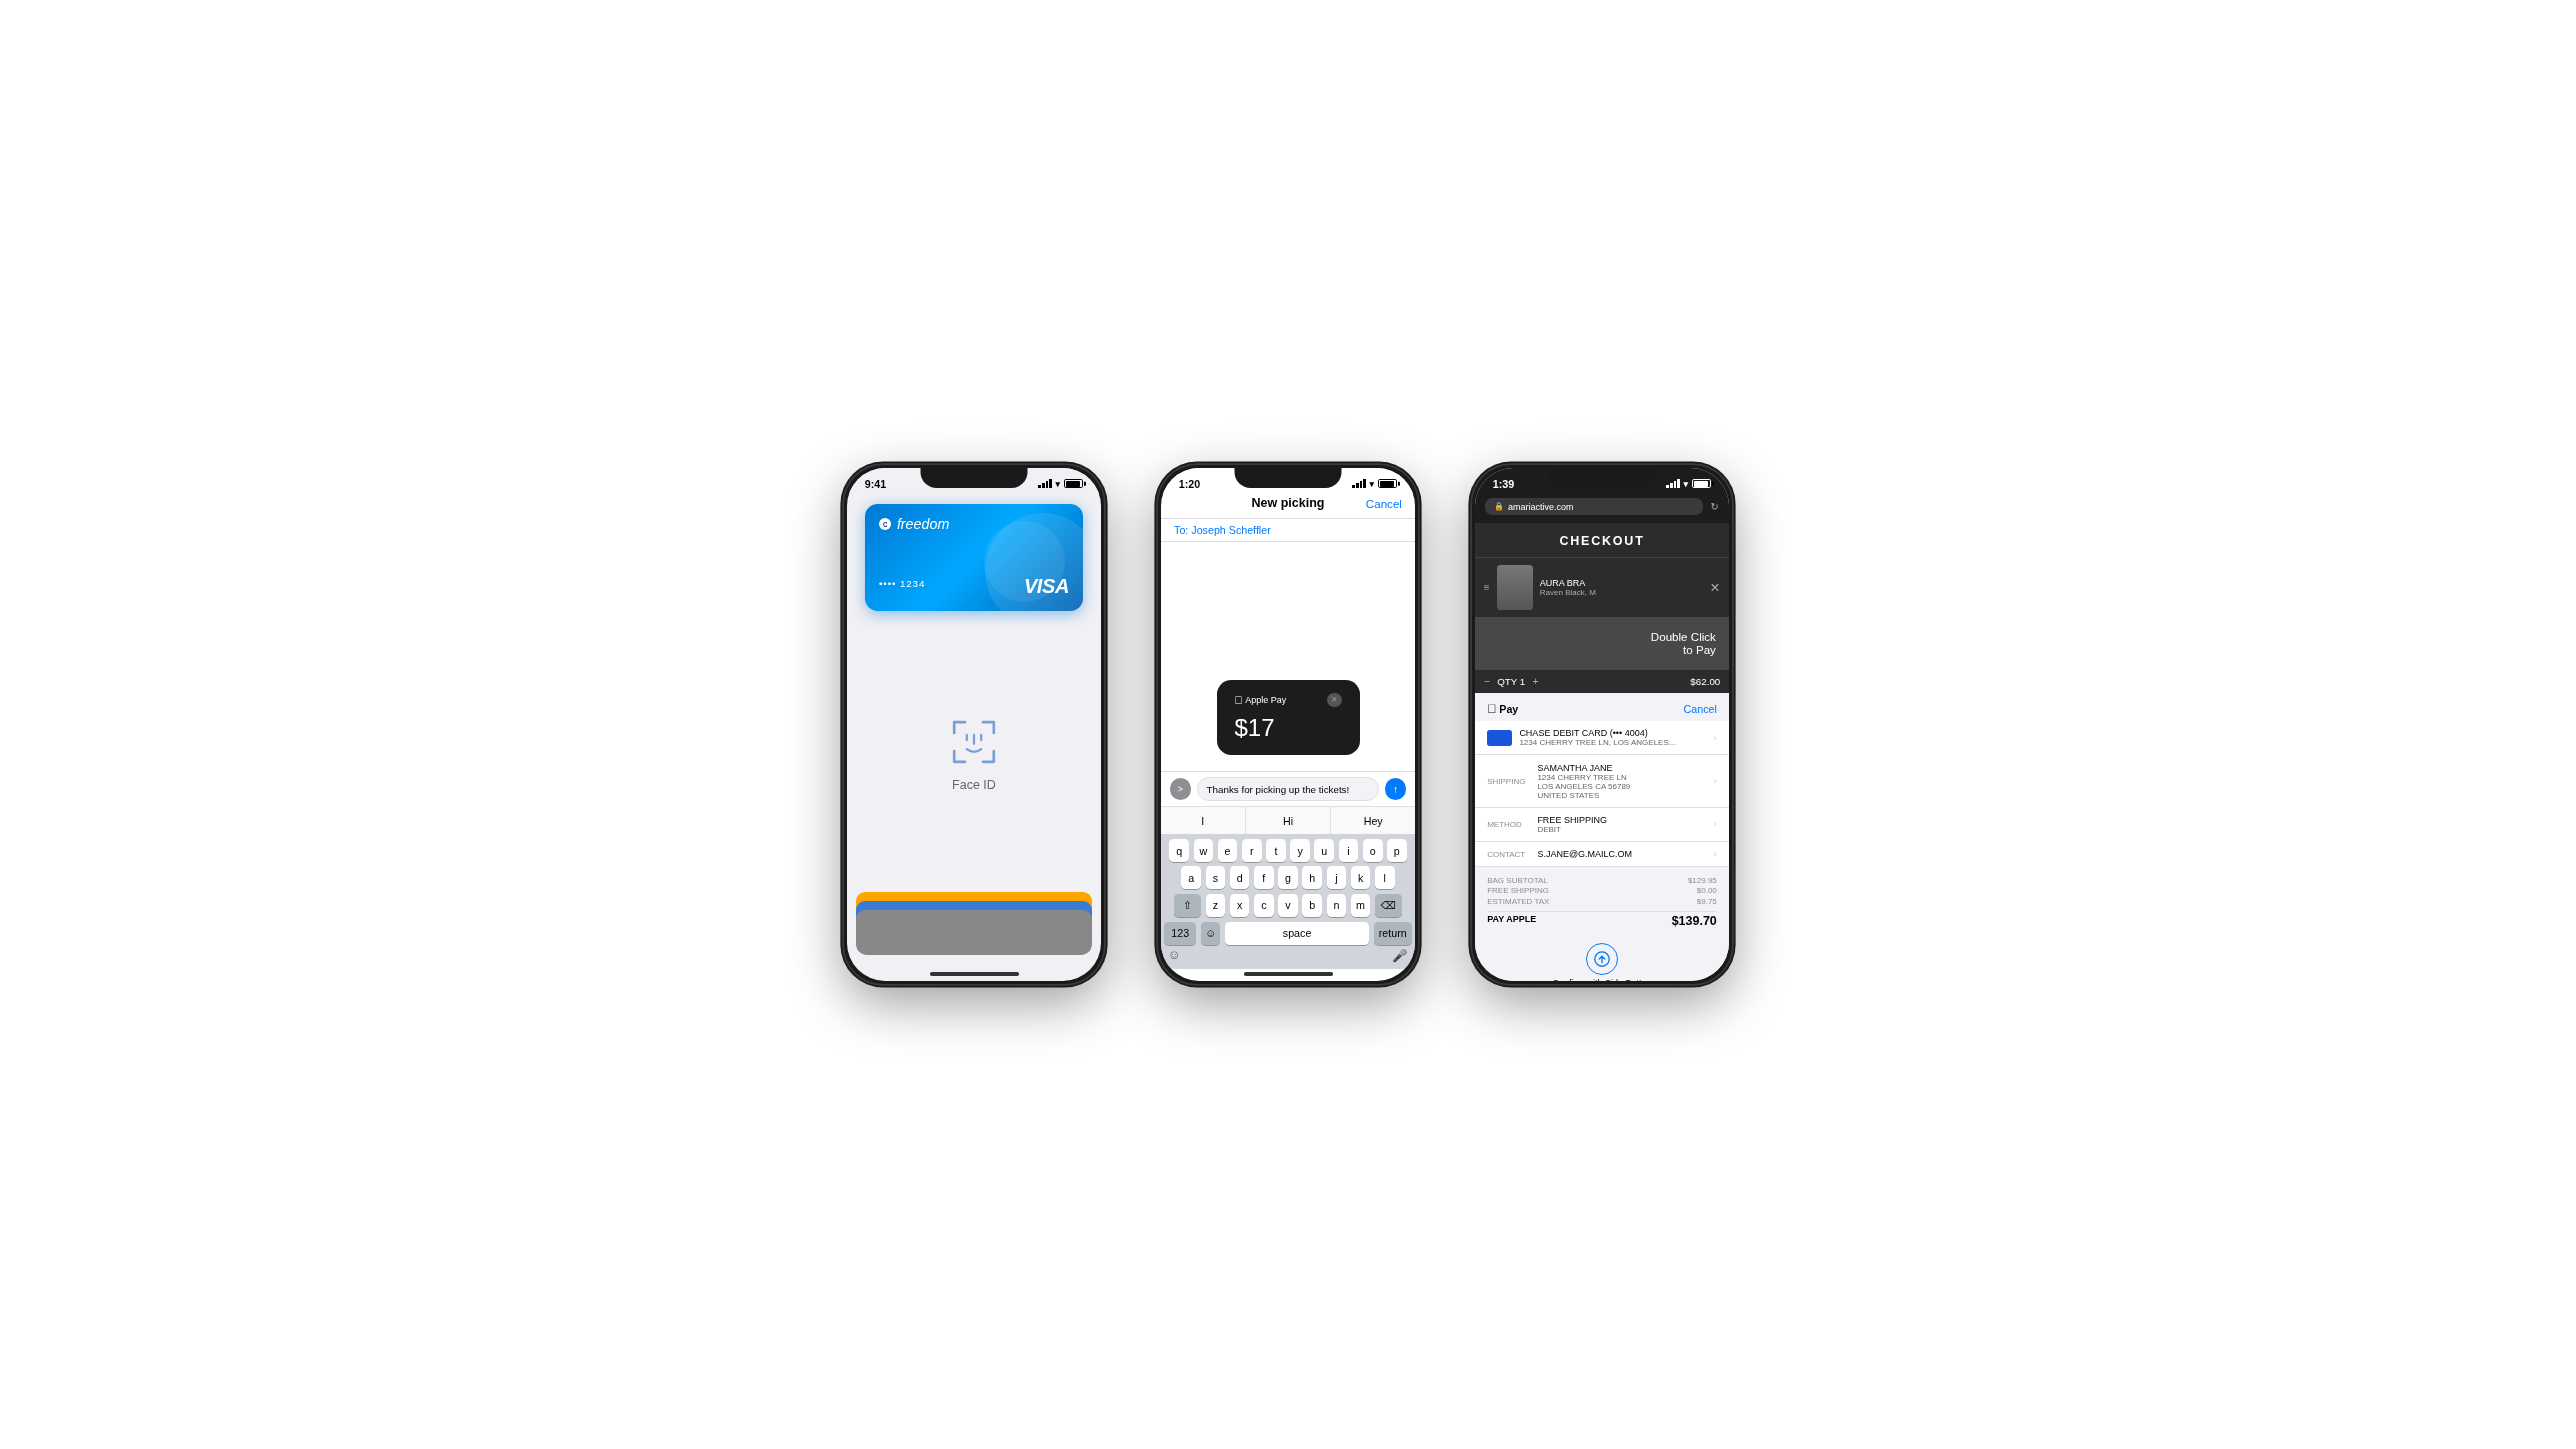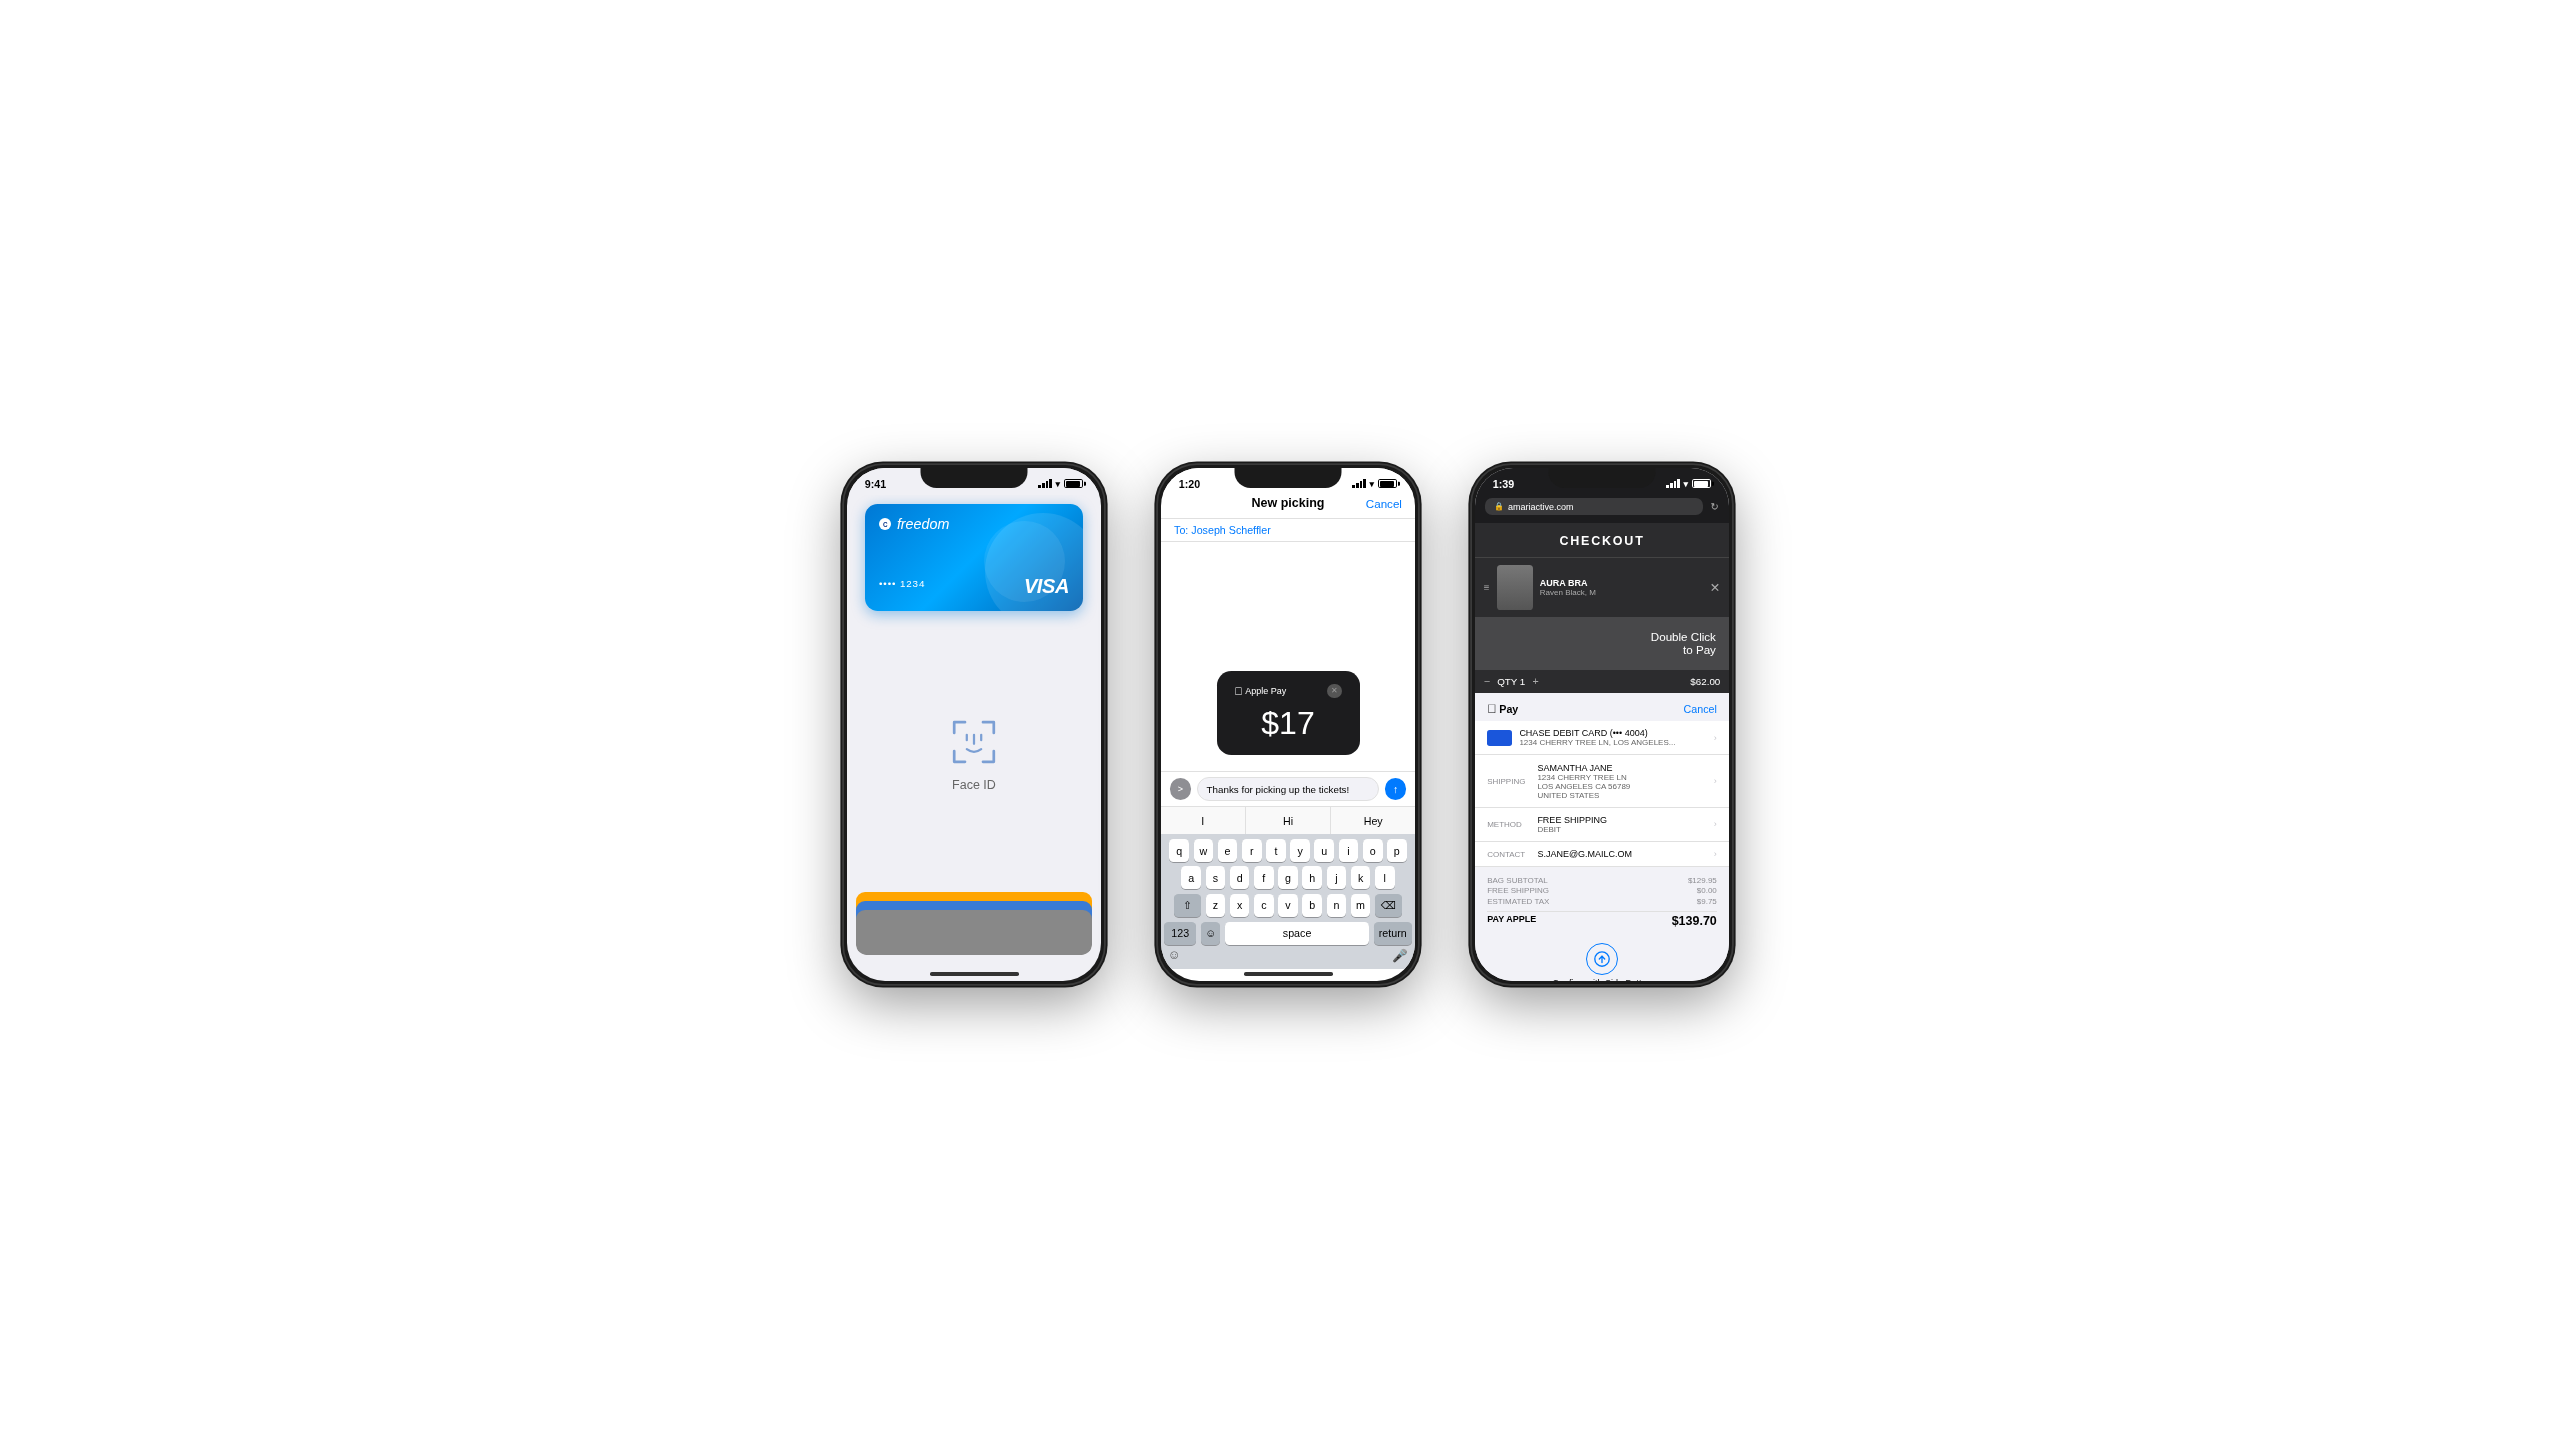--- a/index.html
+++ b/index.html
@@ -285,23 +285,23 @@
     }
     .apple-pay-close {
       width: 14.3px; height: 14.3px;
       background: #555;
       border-radius: 50%;
       display: flex; align-items: center; justify-content: center;
       color: #999; font-size: 8px;
     }
     .apple-pay-amount {
       color: #fff;
-      font-size: 32px;
+      font-size: 24px;
       font-weight: 300;
-      text-align: center;
+      text-align: left;
     }
 
     .message-input-area {
       padding: 5.4px 9px;
       border-top: 0.9px solid #e0e0e0;
       display: flex;
       align-items: center;
       gap: 5.4px;
       flex-shrink: 0;
     }
@@ -448,21 +448,21 @@
       background: #555;
       border-radius: 3.6px;
       overflow: hidden;
       flex-shrink: 0;
     }
     .product-img-inner {
       width: 100%; height: 100%;
       background: linear-gradient(180deg, #777 0%, #555 100%);
     }
     .product-info { flex: 1; }
-    .product-name { color: #fff; font-size: 9px; font-weight: 700; }
+    .product-name { color: #fff; font-size: 9px; font-weight: 400; }
     .product-sub { color: #aaa; font-size: 8px; }
     .product-close { color: #aaa; font-size: 12.5px; }
 
     .double-click-banner {
       background: rgba(0,0,0,0.7);
       padding: 13.4px;
       margin: 0;
       flex-shrink: 0;
     }
     .double-click-text {

